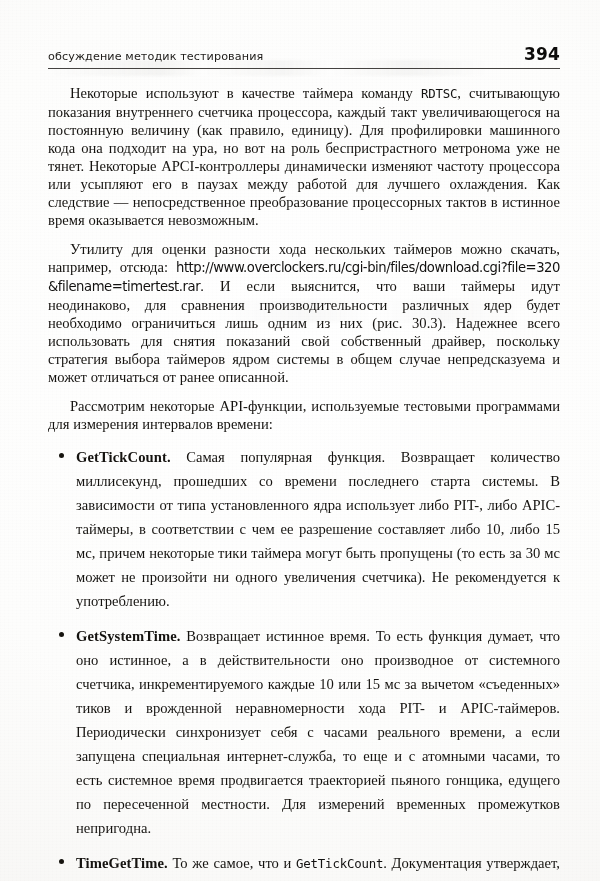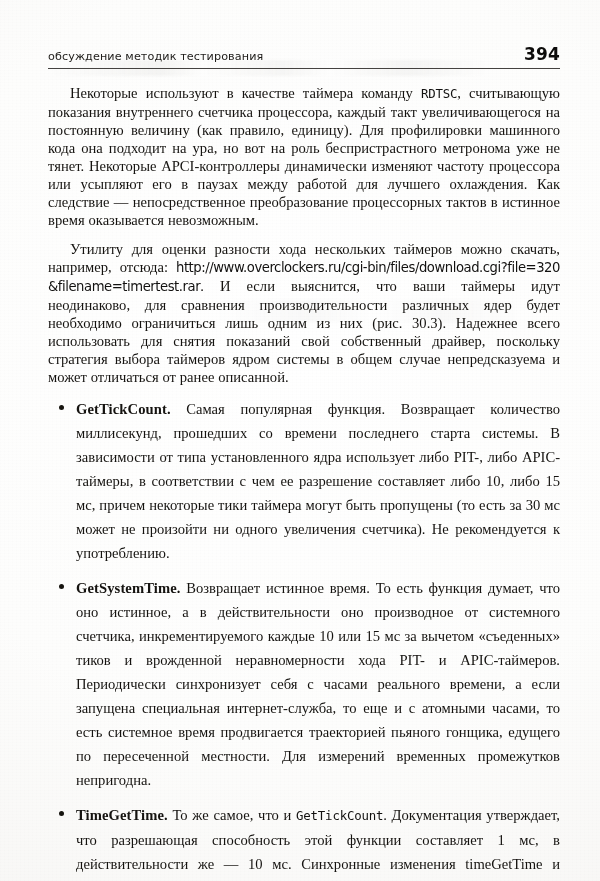--- a/index.html
+++ b/index.html
@@ -168,20 +168,21 @@
     <div class="runhead">
       <div class="runhead-title">обсуждение методик тестирования</div>
       <div class="runhead-folio">394</div>
     </div>
     <div class="runhead-rule"></div>
 
     <p class="para"><span>Некоторые используют в качестве таймера команду </span><span class="code">RDTSC</span><span>, считывающую показания внутреннего счетчика процессора, каждый такт увеличивающегося на постоянную величину (как правило, единицу). Для профилировки машинного кода она подходит на ура, но вот на роль беспристрастного метронома уже не тянет. Некоторые APCI-контроллеры динамически изменяют частоту процессора или усыпляют его в паузах между работой для лучшего охлаждения. Как следствие — непосредственное преобразование процессорных тактов в истинное время оказывается невозможным.</span></p>
 
     <p class="para"><span>Утилиту для оценки разности хода нескольких таймеров можно скачать, например, отсюда: </span><span class="url">http://www.overclockers.ru/cgi-bin/files/download.cgi?file=320&amp;filename=timertest.rar</span><span>. И если выяснится, что ваши таймеры идут неодинаково, для сравнения производительности различных ядер будет необходимо ограничиться лишь одним из них (рис. 30.3). Надежнее всего использовать для снятия показаний свой собственный драйвер, поскольку стратегия выбора таймеров ядром системы в общем случае непредсказуема и может отличаться от ранее описанной.</span></p>
 
+    <p class="para tight">Рассмотрим некоторые API-функции, используемые тестовыми программами для измерения интервалов времени:</p>
 
     <ul class="bullets">
 
       <li>
         <span class="dot"></span><span class="fn-name">GetTickCount.</span><span> Самая популярная функция. Возвращает количество миллисекунд, прошедших со времени последнего старта системы. В зависимости от типа установленного ядра использует либо PIT-, либо APIC-таймеры, в соответствии с чем ее разрешение составляет либо 10, либо 15 мс, причем некоторые тики таймера могут быть пропущены (то есть за 30 мс может не произойти ни одного увеличения счетчика). Не рекомендуется к употреблению.</span>
       </li>
 
       <li>
         <span class="dot"></span><span class="fn-name">GetSystemTime.</span><span> Возвращает истинное время. То есть функция думает, что оно истинное, а в действительности оно производное от системного счетчика, инкрементируемого каждые 10 или 15 мс за вычетом «съеденных» тиков и врожденной неравномерности хода PIT- и APIC-таймеров. Периодически синхронизует себя с часами реального времени, а если запущена специальная интернет-служба, то еще и с атомными часами, то есть системное время продвигается траекторией пьяного гонщика, едущего по пересеченной местности. Для измерений временных промежутков непригодна.</span>
       </li>

